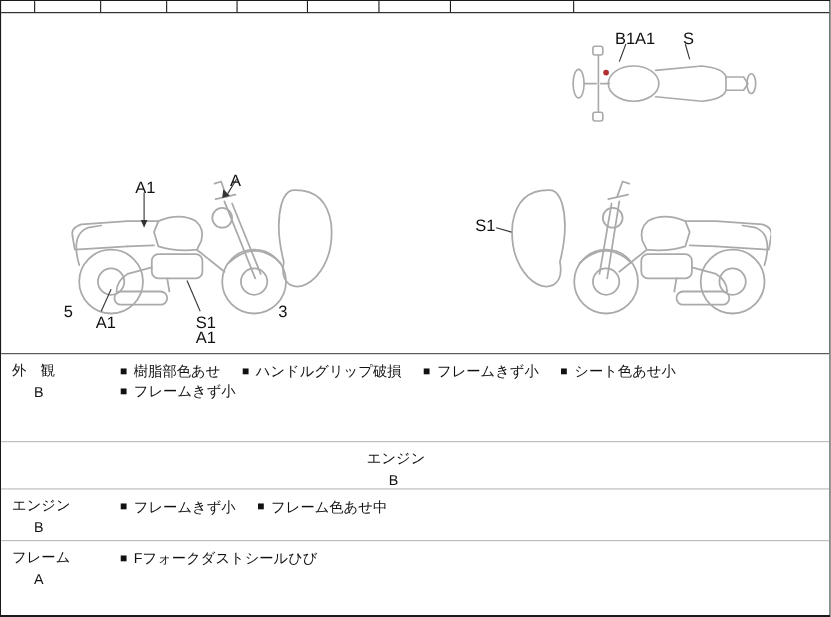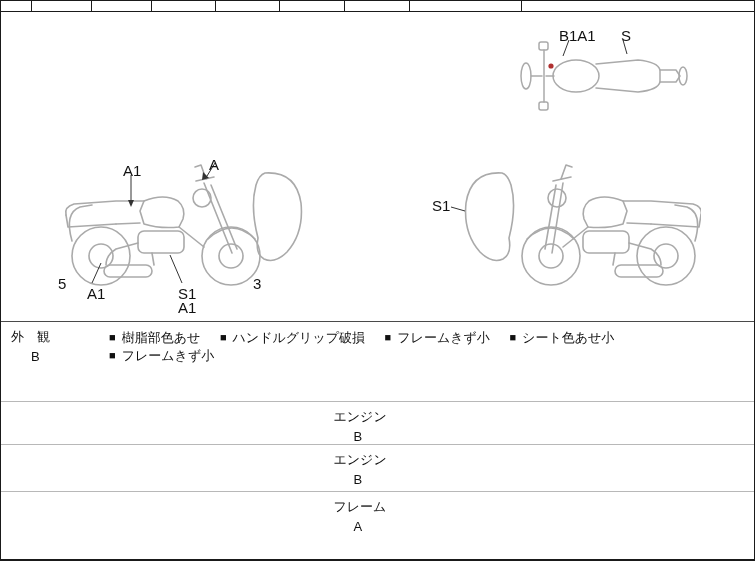--- a/index.html
+++ b/index.html
@@ -162,22 +162,29 @@
       <div class="cat-name">エンジン</div>
       <div class="cat-grade">B</div>
     </div>
   </div>
 
   <div class="note-row sep-light" style="top:443px; height:47px">
     <div class="cat">
       <div class="cat-name">エンジン</div>
       <div class="cat-grade">B</div>
     </div>
+    <div class="note-list">
+      <span class="note"><span class="bullet">■</span><span>フレームきず小</span></span>
+      <span class="note"><span class="bullet">■</span><span>フレーム色あせ中</span></span>
+    </div>
   </div>
 
   <div class="note-row sep-light" style="top:490px; height:69px">
     <div class="cat">
       <div class="cat-name">フレーム</div>
       <div class="cat-grade">A</div>
     </div>
+    <div class="note-list">
+      <span class="note"><span class="bullet">■</span><span>Fフォークダストシールひび</span></span>
+    </div>
   </div>
 
 </div>
 
 </body></html>

